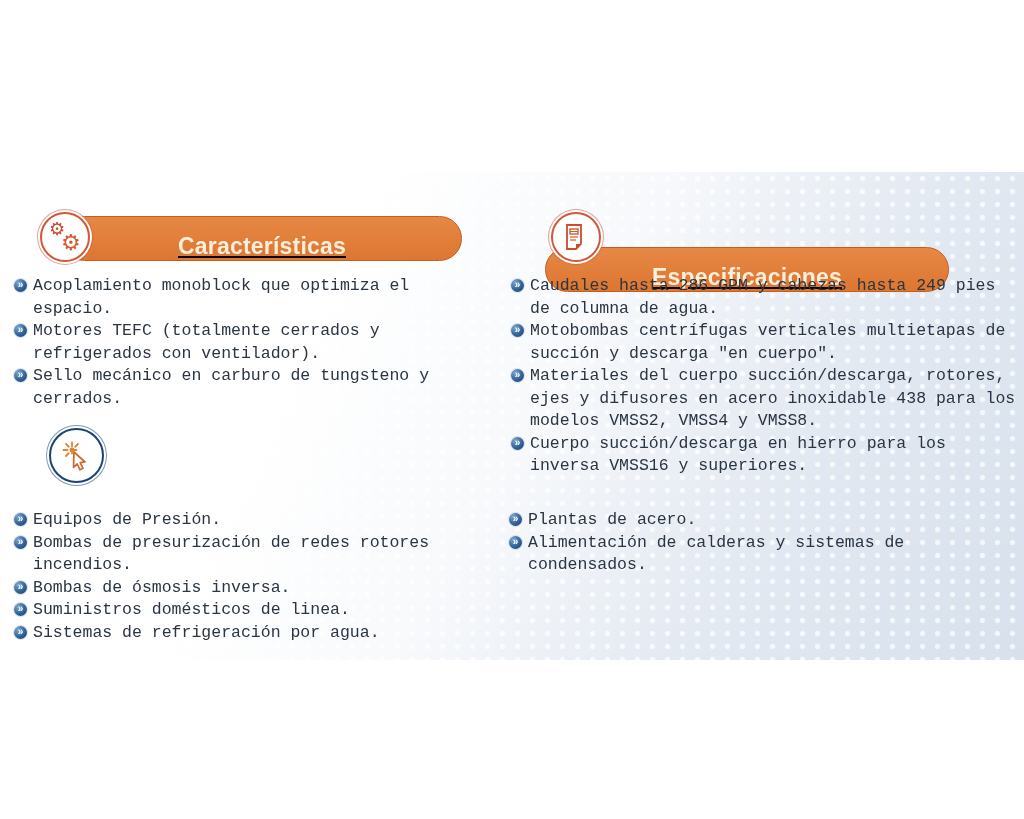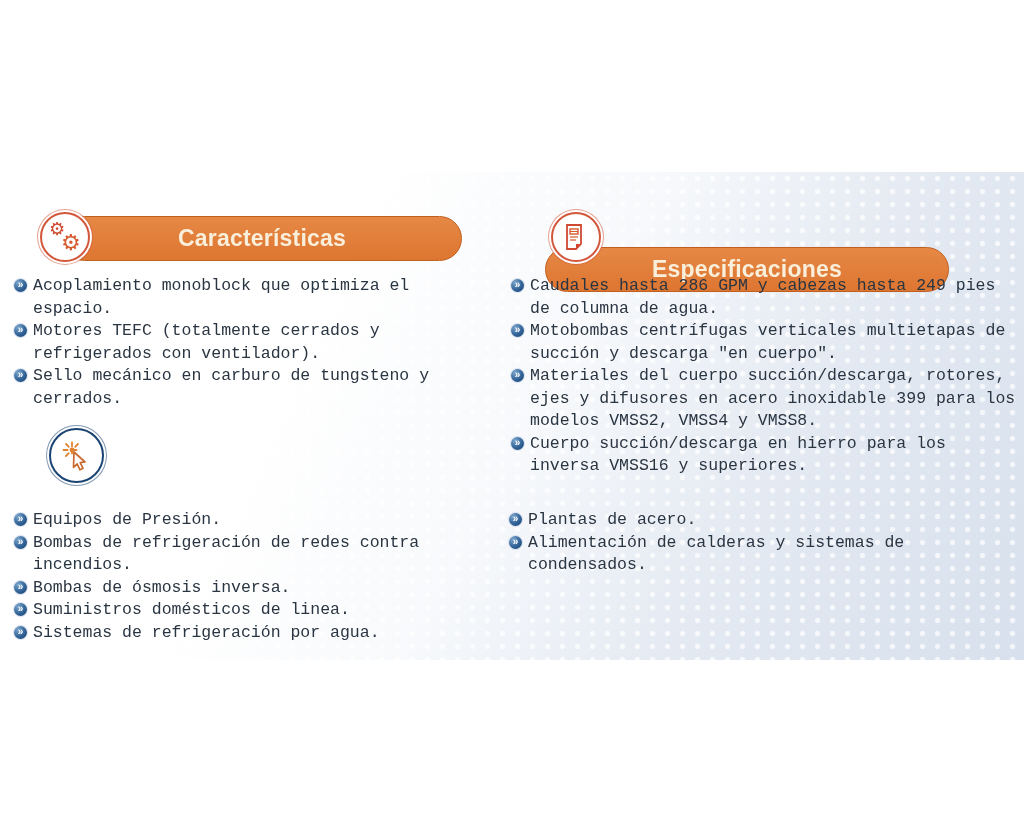--- a/index.html
+++ b/index.html
@@ -31,22 +31,23 @@
     background-size: 15px 13px;
     opacity: 0.75;
   }
 
   
   .pill {
     position: absolute;
     height: 45px;
     border-radius: 23px;
     display: flex;
-    align-items: center;
+    align-items: flex-end;
     justify-content: center;
+    text-decoration: underline;
   }
   .pill-orange {
     background: linear-gradient(#e68845, #dd7631);
     border: 1px solid #c05f1e;
   }
   .pill-navy {
     background: linear-gradient(#14416f, #0f3663);
     border: 1px solid #0a2a50;
   }
   .pill-title {
@@ -176,21 +177,21 @@
         <span class="item-text">Caudales hasta 286 GPM y cabezas hasta 249 pies de columna de agua.</span>
       </div>
 
       <div class="item">
         <span class="bullet">»</span>
         <span class="item-text">Motobombas centrífugas verticales multietapas de succión y descarga "en cuerpo".</span>
       </div>
 
       <div class="item">
         <span class="bullet">»</span>
-        <span class="item-text">Materiales del cuerpo succión/descarga, rotores, ejes y difusores en acero inoxidable 399 para los modelos VMSS2, VMSS4 y VMSS8.</span>
+        <span class="item-text">Materiales del cuerpo succión/descarga, rotores, ejes y difusores en acero inoxidable 438 para los modelos VMSS2, VMSS4 y VMSS8.</span>
       </div>
 
       <div class="item">
         <span class="bullet">»</span>
         <span class="item-text">Cuerpo succión/descarga en hierro para los inversa VMSS16 y superiores.</span>
       </div>
     </div>
 
   <div class="badge badge-navy" id="badge-aplicaciones">
     <svg width="34" height="34" viewBox="0 0 34 34">
@@ -210,21 +211,21 @@
 
   <div class="list" id="apps-left">
 
       <div class="item">
         <span class="bullet">»</span>
         <span class="item-text">Equipos de Presión.</span>
       </div>
 
       <div class="item">
         <span class="bullet">»</span>
-        <span class="item-text">Bombas de refrigeración de redes contra incendios.</span>
+        <span class="item-text">Bombas de presurización de redes rotores incendios.</span>
       </div>
 
       <div class="item">
         <span class="bullet">»</span>
         <span class="item-text">Bombas de ósmosis inversa.</span>
       </div>
 
       <div class="item">
         <span class="bullet">»</span>
         <span class="item-text">Suministros domésticos de linea.</span>

